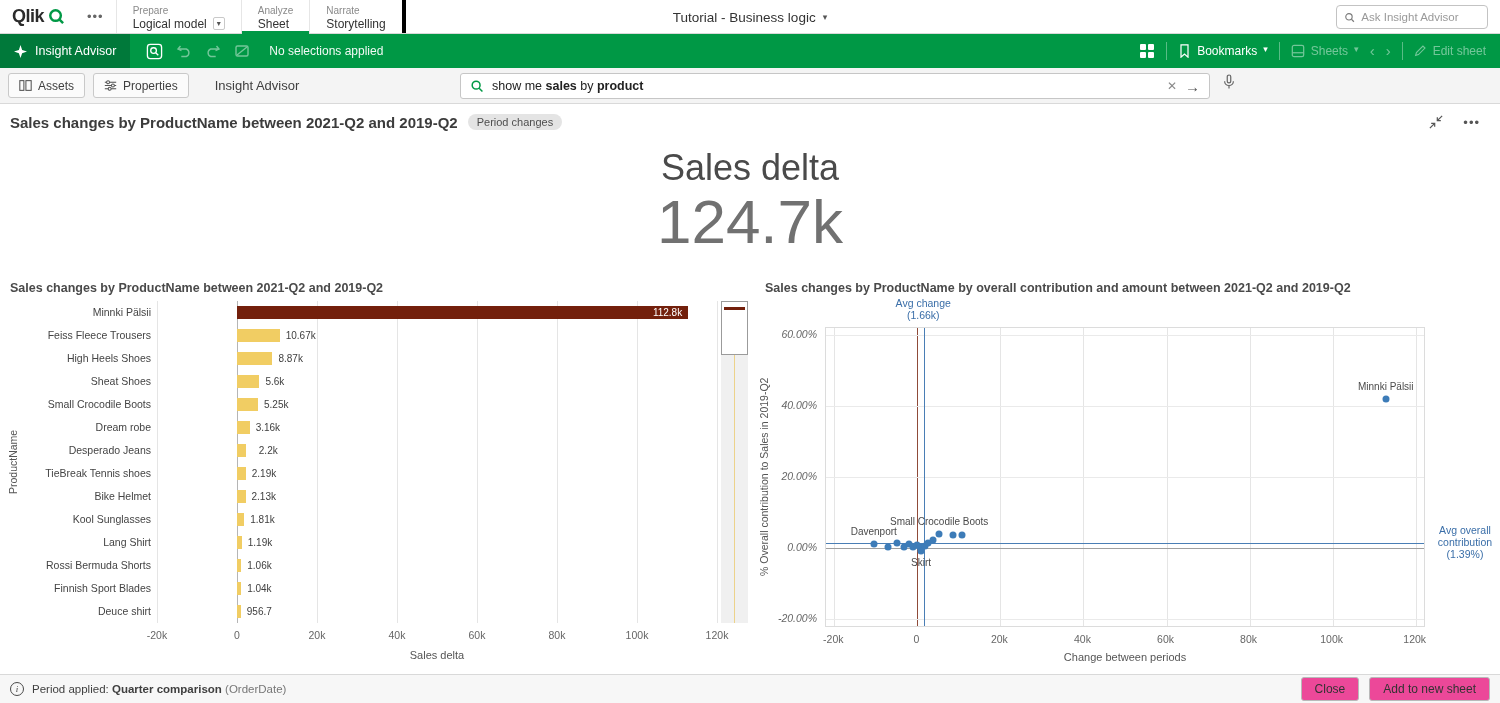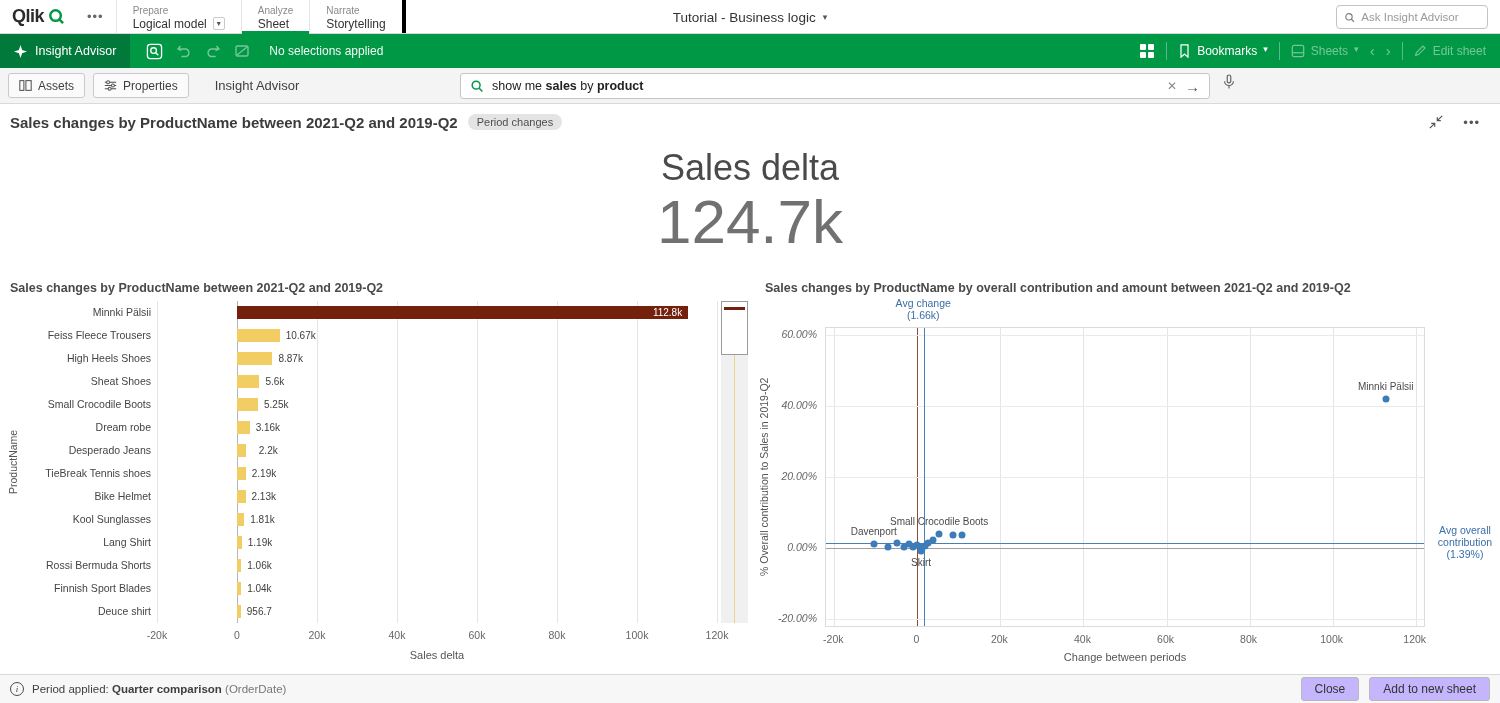--- a/index.html
+++ b/index.html
@@ -114,21 +114,21 @@
   #ref-y-label { position:absolute; left:676px; width:68px; font-size:10.5px; color:#3a6ea8; text-align:center; line-height:12px; }
   #scatter-xticks { position:absolute; left:70px; top:358px; width:600px; height:14px; }
   #scatter-xtitle { left:70px; top:376px; width:600px; }
 
   
   .page-footer { position:absolute; bottom:0; left:0; right:0; height:29px; background:#f7f7f7; border-top:1px solid #d9d9d9; display:flex; align-items:center; gap:8px; padding:0 10px; font-size:11.5px; color:#3f3f3f; }
   .info-icon { width:14px; height:14px; border:1px solid #4a4a4a; border-radius:50%; font-size:9px; display:flex; align-items:center; justify-content:center; font-family:"Liberation Serif",serif; font-style:italic; flex:none; }
   .period-name { font-weight:700; }
   .period-field { color:#777; }
   .footer-buttons { margin-left:auto; display:flex; gap:10px; }
-  .footer-btn { background:#c4b5fd; border:1px solid #b9b9b9; border-radius:3px; font-size:12px; color:#333; padding:4px 13px; cursor:pointer; font-family:"Liberation Sans",sans-serif; }
+  .footer-btn { background:#ec4899; border:1px solid #b9b9b9; border-radius:3px; font-size:12px; color:#333; padding:4px 13px; cursor:pointer; font-family:"Liberation Sans",sans-serif; }
 </style>
 </head>
 <body>
 
 <header class="topbar">
   <div class="logo">
     <span>Qlik</span>
     <svg width="17" height="17" viewBox="0 0 18 18">
         <circle cx="8" cy="8" r="5.6" fill="none" stroke="#009845" stroke-width="2.6"></circle>
         <line x1="12.2" y1="12.2" x2="16" y2="16" stroke="#009845" stroke-width="2.6"></line>

